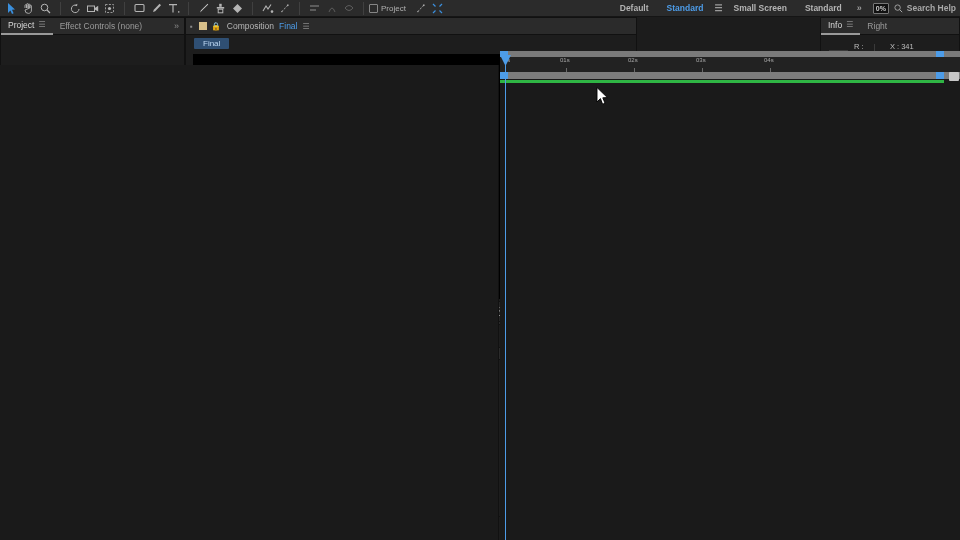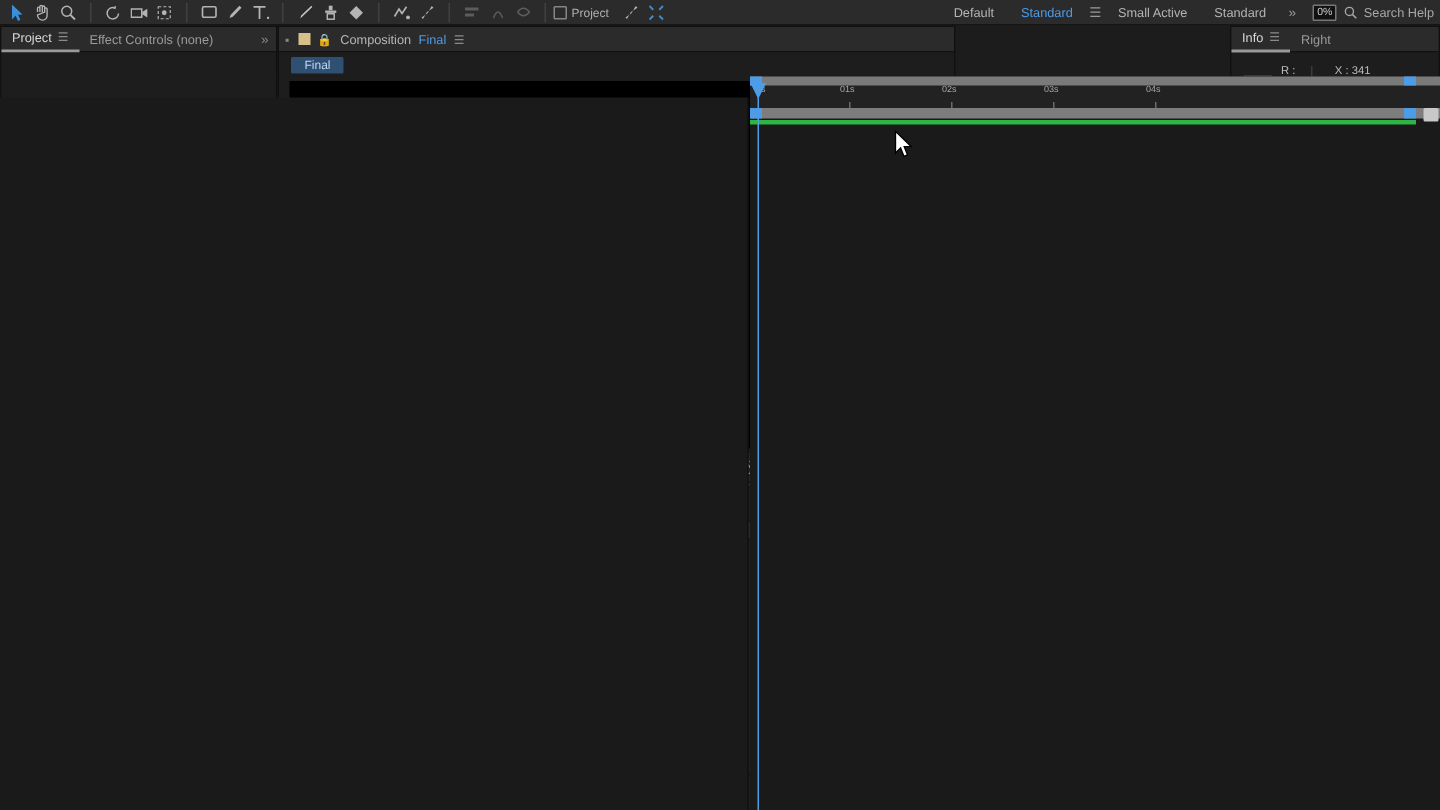--- a/index.html
+++ b/index.html
@@ -22,21 +22,21 @@
   .tb-ico {
     width: 17px; height: 15px; display: flex; align-items: center; justify-content: center;
     color: #b4b4b4; font-size: 10px; line-height: 1;
   }
   .tb-ico svg { display: block; }
   .tb-ico.active { color: #3a8fdd; }
   .tb-ico.dim { color: #5c5c5c; }
   .tb-snap { display: flex; align-items: center; gap: 3px; margin-left: 2px; }
   .tb-snap-box { width: 9px; height: 9px; border: 1px solid #868686; border-radius: 1px; }
   .tb-snap-lbl { font-size: 8px; color: #b0b0b0; }
-  .ws-bar { display: flex; align-items: center; gap: 0; margin-left: auto; padding-right: 4px; }
+  .ws-bar { display: flex; align-items: center; gap: 0; margin-left: auto; padding-right: 4px; font-weight: bold; }
   .ws-item { font-size: 8.5px; color: #b4b4b4; padding: 0 9px; line-height: 17px; }
   .ws-item.sel { color: #4d9ce8; }
   .ws-ham { color: #9a9a9a; font-size: 9px; padding: 0 2px; }
   .ws-more { font-size: 9px; color: #9a9a9a; padding: 0 6px; }
   .ws-badge {
     border: 1px solid #777; background: #111; color: #ccc; font-size: 7px;
     padding: 0px 2px; border-radius: 1px; margin: 0 5px; line-height: 9px;
   }
   .ws-search { display: flex; align-items: flex-end; gap: 4px; }
   .ws-search-txt { font-size: 8.5px; color: #a8a8a8; }
@@ -394,21 +394,21 @@
     <div class="tb-ico active">
       <svg width="11" height="11" viewBox="0 0 11 11">
           <path d="M1 1 L3.5 3.5 M10 1 L7.5 3.5 M1 10 L3.5 7.5 M10 10 L7.5 7.5" stroke="#3a8fdd" stroke-width="1.2"></path>
         </svg>
     </div>
 
     <div class="ws-bar">
       <div class="ws-item">Default</div>
       <div class="ws-item sel">Standard</div>
       <div class="ws-ham">☰</div>
-      <div class="ws-item">Small Active</div>
+      <div class="ws-item">Small Screen</div>
       <div class="ws-item">Standard</div>
       <div class="ws-more">»</div>
       <div class="ws-badge">0%</div>
       <div class="ws-search">
         <svg width="9" height="9" viewBox="0 0 9 9">
             <circle cx="3.6" cy="3.6" r="2.7" fill="none" stroke="#a8a8a8" stroke-width="0.9"></circle>
             <line x1="5.6" y1="5.6" x2="8.2" y2="8.2" stroke="#a8a8a8" stroke-width="1"></line>
           </svg>
         <span class="ws-search-txt">Search Help</span>
       </div>

